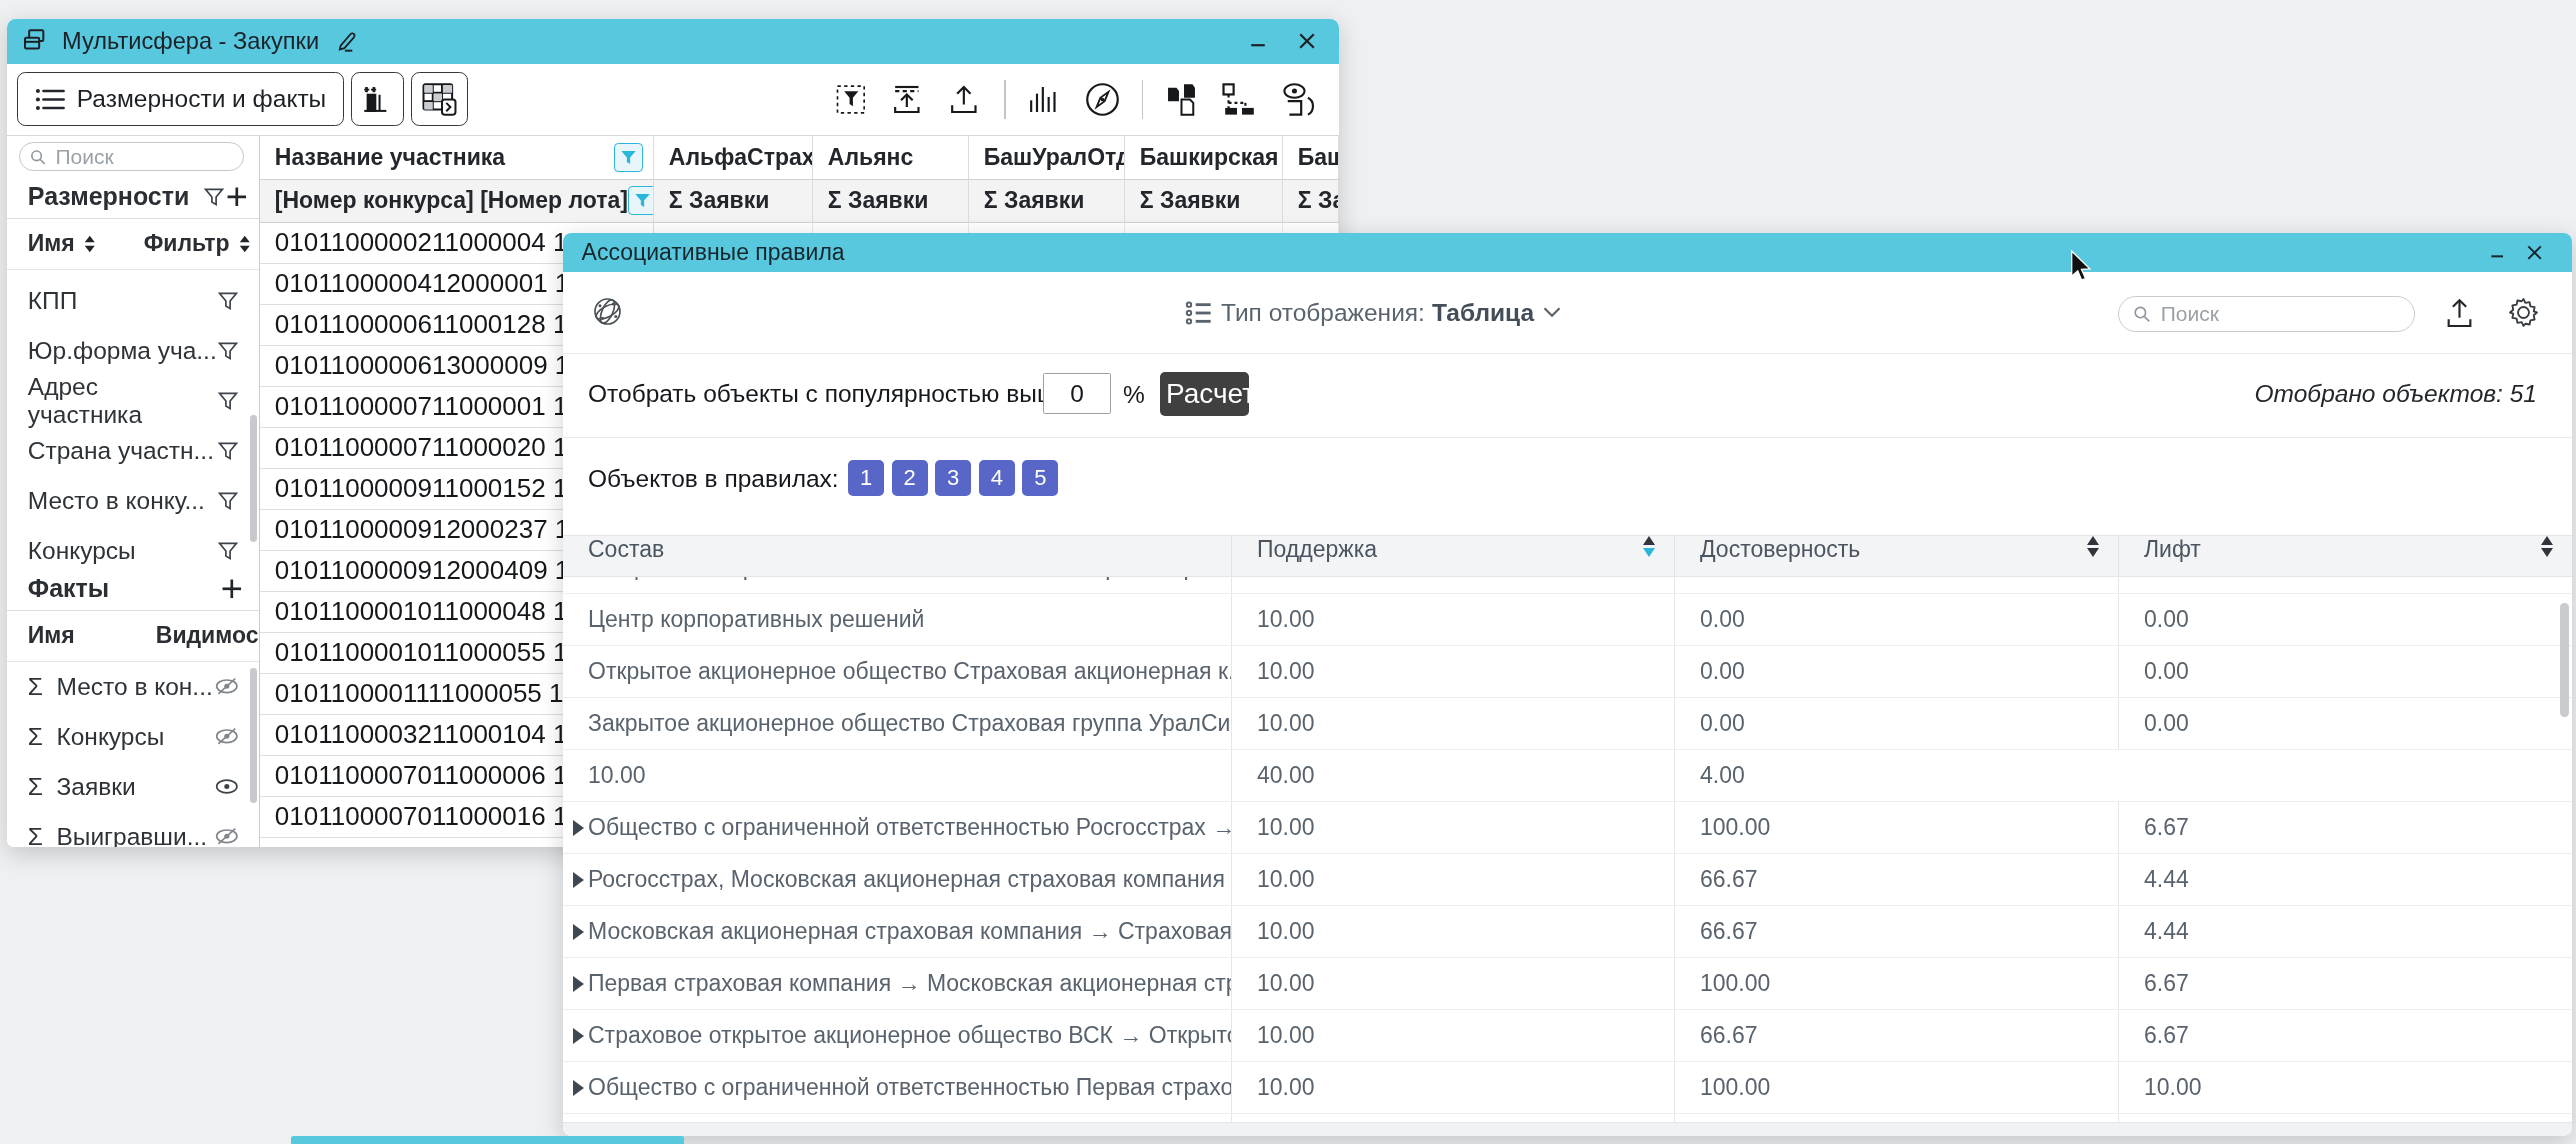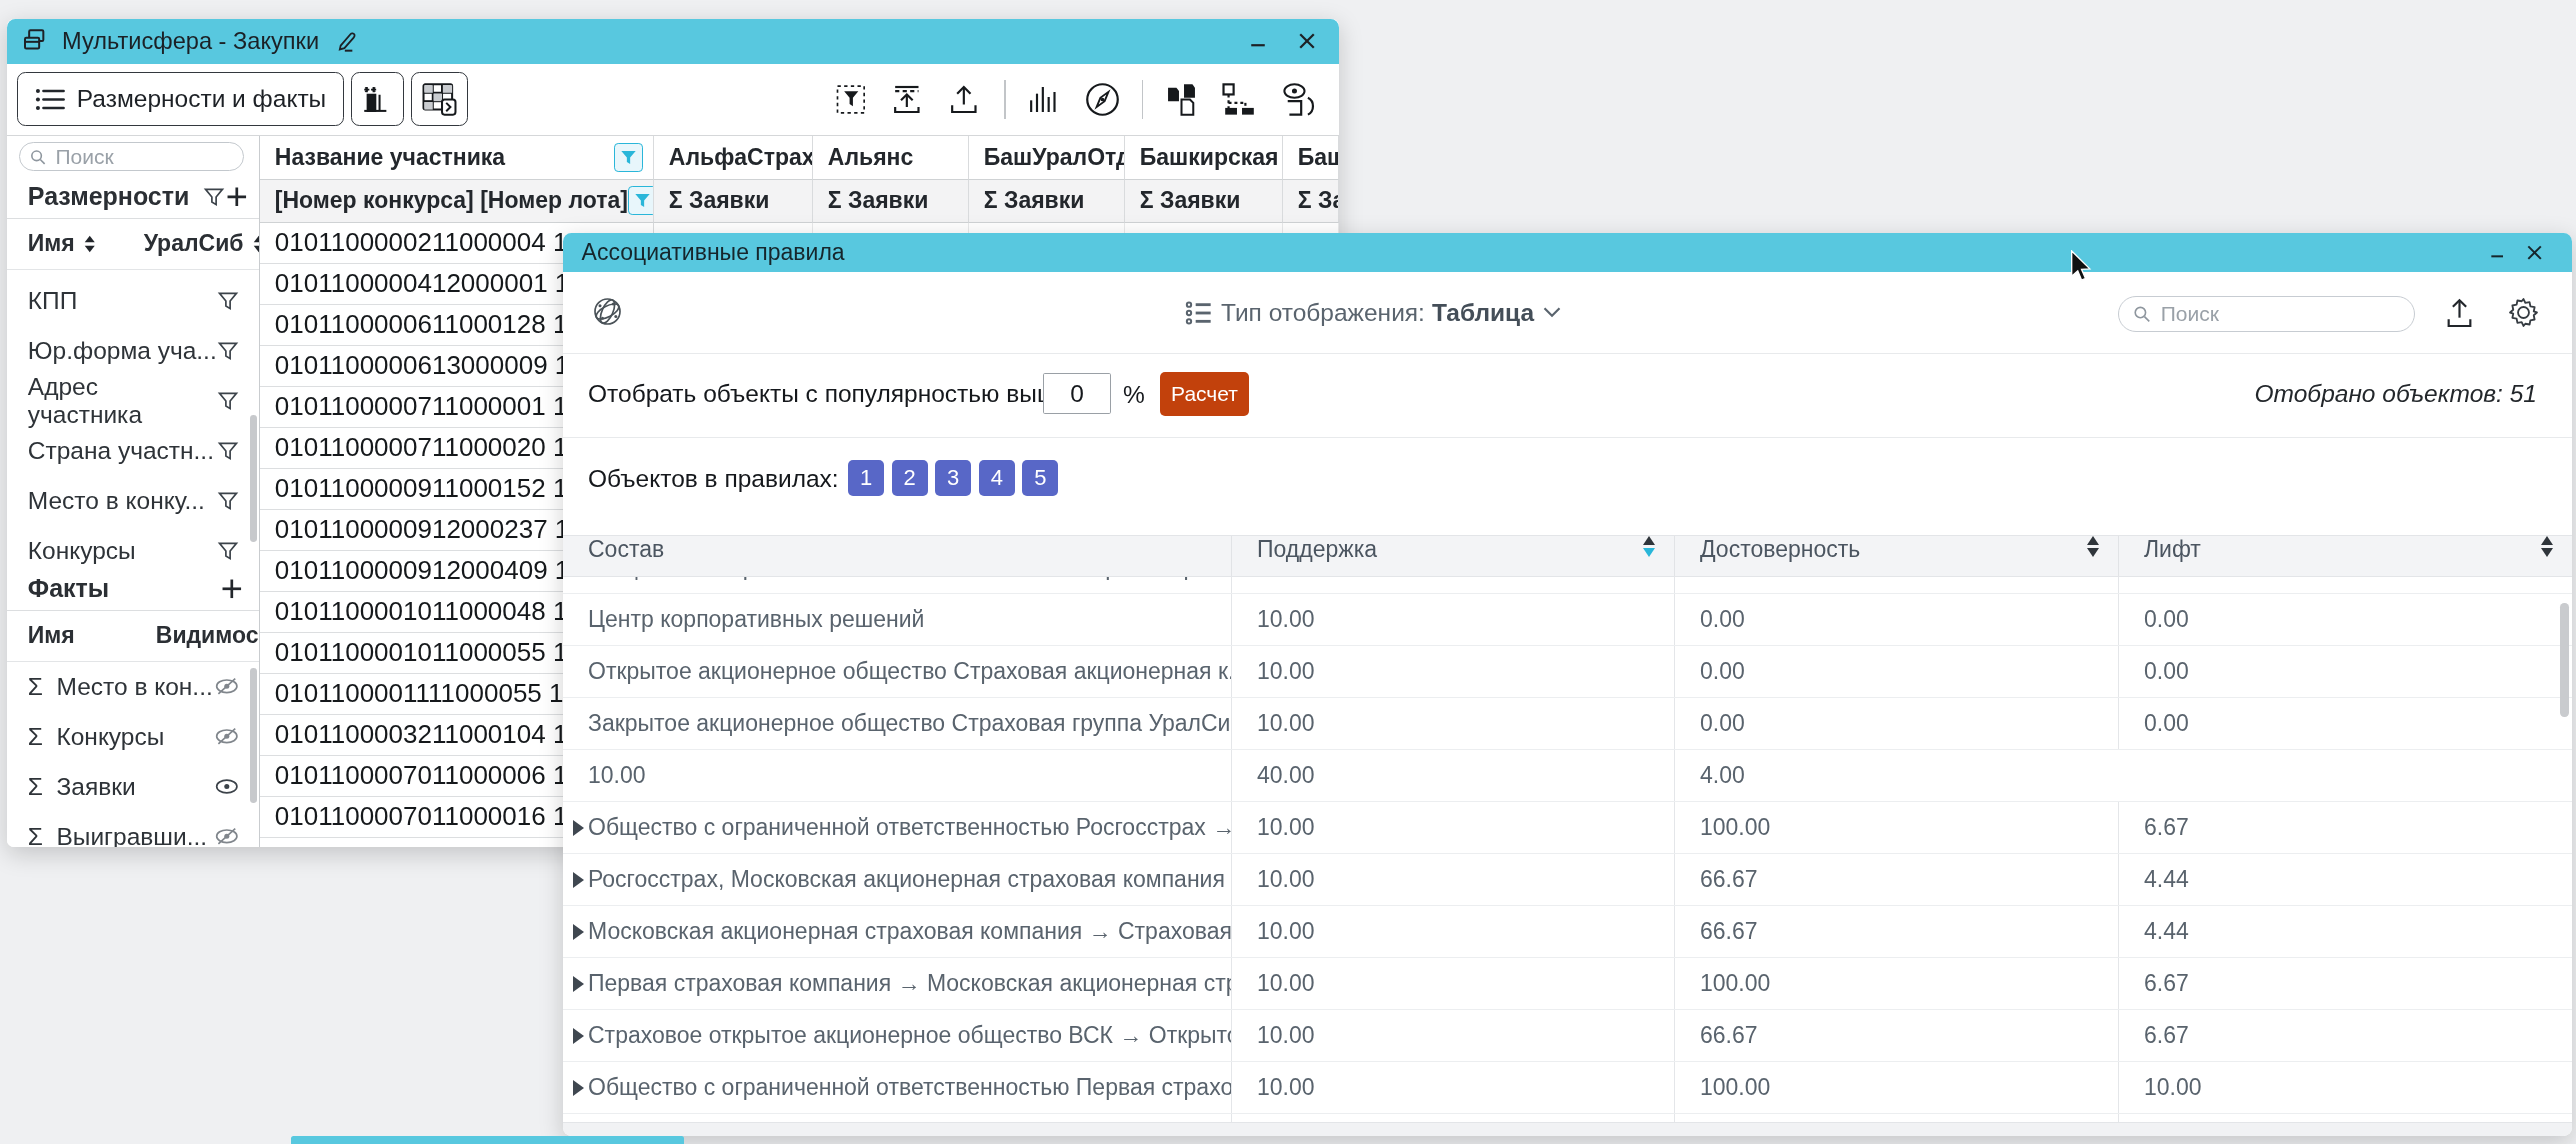--- a/index.html
+++ b/index.html
@@ -70,21 +70,21 @@
   #dlg-search{position:absolute;right:157px;top:23.6px;width:297px;height:36px;border:1.3px solid #c7ccd2;border-radius:18.6px;display:flex;align-items:center;gap:8.4px;padding:0 13.5px;box-sizing:border-box;}
   #dlg-search input{border:none;outline:none;width:100%;font-size:21px;color:#3a4046;background:transparent;font-family:inherit;}
   #dlg-search input::placeholder{color:#9aa1a8;}
   #dlg-export{position:absolute;right:95px;top:23.6px;cursor:pointer;}
   #dlg-settings{position:absolute;right:30px;top:22px;cursor:pointer;}
 
   #dlg-filter-row{position:absolute;left:0;top:120px;right:0;height:84px;border-bottom:1.7px solid #e8eaec;}
   #pop-label{position:absolute;left:25px;top:27px;font-size:24.5px;color:#15181c;}
   #pop-input{position:absolute;left:480px;top:20px;width:68px;height:41px;border:1.3px solid #9aa0a6;border-radius:1.7px;text-align:center;font-size:24.5px;color:#15181c;box-sizing:border-box;outline:none;font-family:inherit;}
   #pop-unit{position:absolute;left:560px;top:28px;font-size:24.5px;color:#15181c;}
-  #calc-button{position:absolute;left:597px;top:18.6px;width:89px;height:44px;background:#c2410c;color:#fff;border:none;border-radius:5px;font-size:21px;font-family:inherit;cursor:pointer;}
+  #calc-button{position:absolute;left:597px;top:18.6px;width:89px;height:44px;background:#404040;color:#fff;border:none;border-radius:5px;font-size:28px;font-family:inherit;cursor:pointer;}
   #objects-shown{position:absolute;right:35px;top:27px;font-size:24.5px;font-style:italic;color:#23272b;}
 
   #rule-row{position:absolute;left:0;top:205px;right:0;height:97px;}
   #rule-label{position:absolute;left:25px;top:27px;font-size:24.5px;color:#15181c;}
   #rule-buttons{position:absolute;left:285px;top:22px;display:flex;gap:7.6px;}
   .rule-btn{width:36px;height:36px;background:#5867c7;color:#fff;border:none;border-radius:5px;font-size:22px;font-family:inherit;cursor:pointer;display:flex;align-items:center;justify-content:center;}
 
   .dgrid{display:grid;grid-template-columns:669px 443px 444px 1fr;}
   #dlg-thead{position:absolute;left:0;top:302px;right:0;height:42px;background:#f3f4f6;border-top:0.8px solid #e3e5e8;border-bottom:0.8px solid #e3e5e8;box-sizing:border-box;}
   .dth{display:flex;align-items:flex-start;padding:0 18.6px 0 25px;font-size:23px;color:#4b5560;border-right:0.8px solid #e1e3e6;box-sizing:border-box;}
@@ -288,21 +288,21 @@
     </div>
 
     <div class="sb-colhead" style="top:83px">
       <span>Имя</span>
       <span style="margin:0 0 0 8.4px">
           <svg width="13.5" height="20" viewBox="0 0 16 24">
             <path d="M8 2l6 8H2z" fill="#22262b"></path>
             <path d="M8 22l-6-8h12z" fill="#22262b"></path>
           </svg>
         </span>
-      <span style="margin-left:47px">УралСиб</span>
+      <span style="margin-left:47px">Фильтр</span>
       <span style="margin:0 0 0 8.4px">
           <svg width="13.5" height="20" viewBox="0 0 16 24">
             <path d="M8 2l6 8H2z" fill="#22262b"></path>
             <path d="M8 22l-6-8h12z" fill="#22262b"></path>
           </svg>
         </span>
     </div>
 
     <div class="sb-list" id="dims-list" style="top:140px;height:299px">
         <div class="sb-row">

